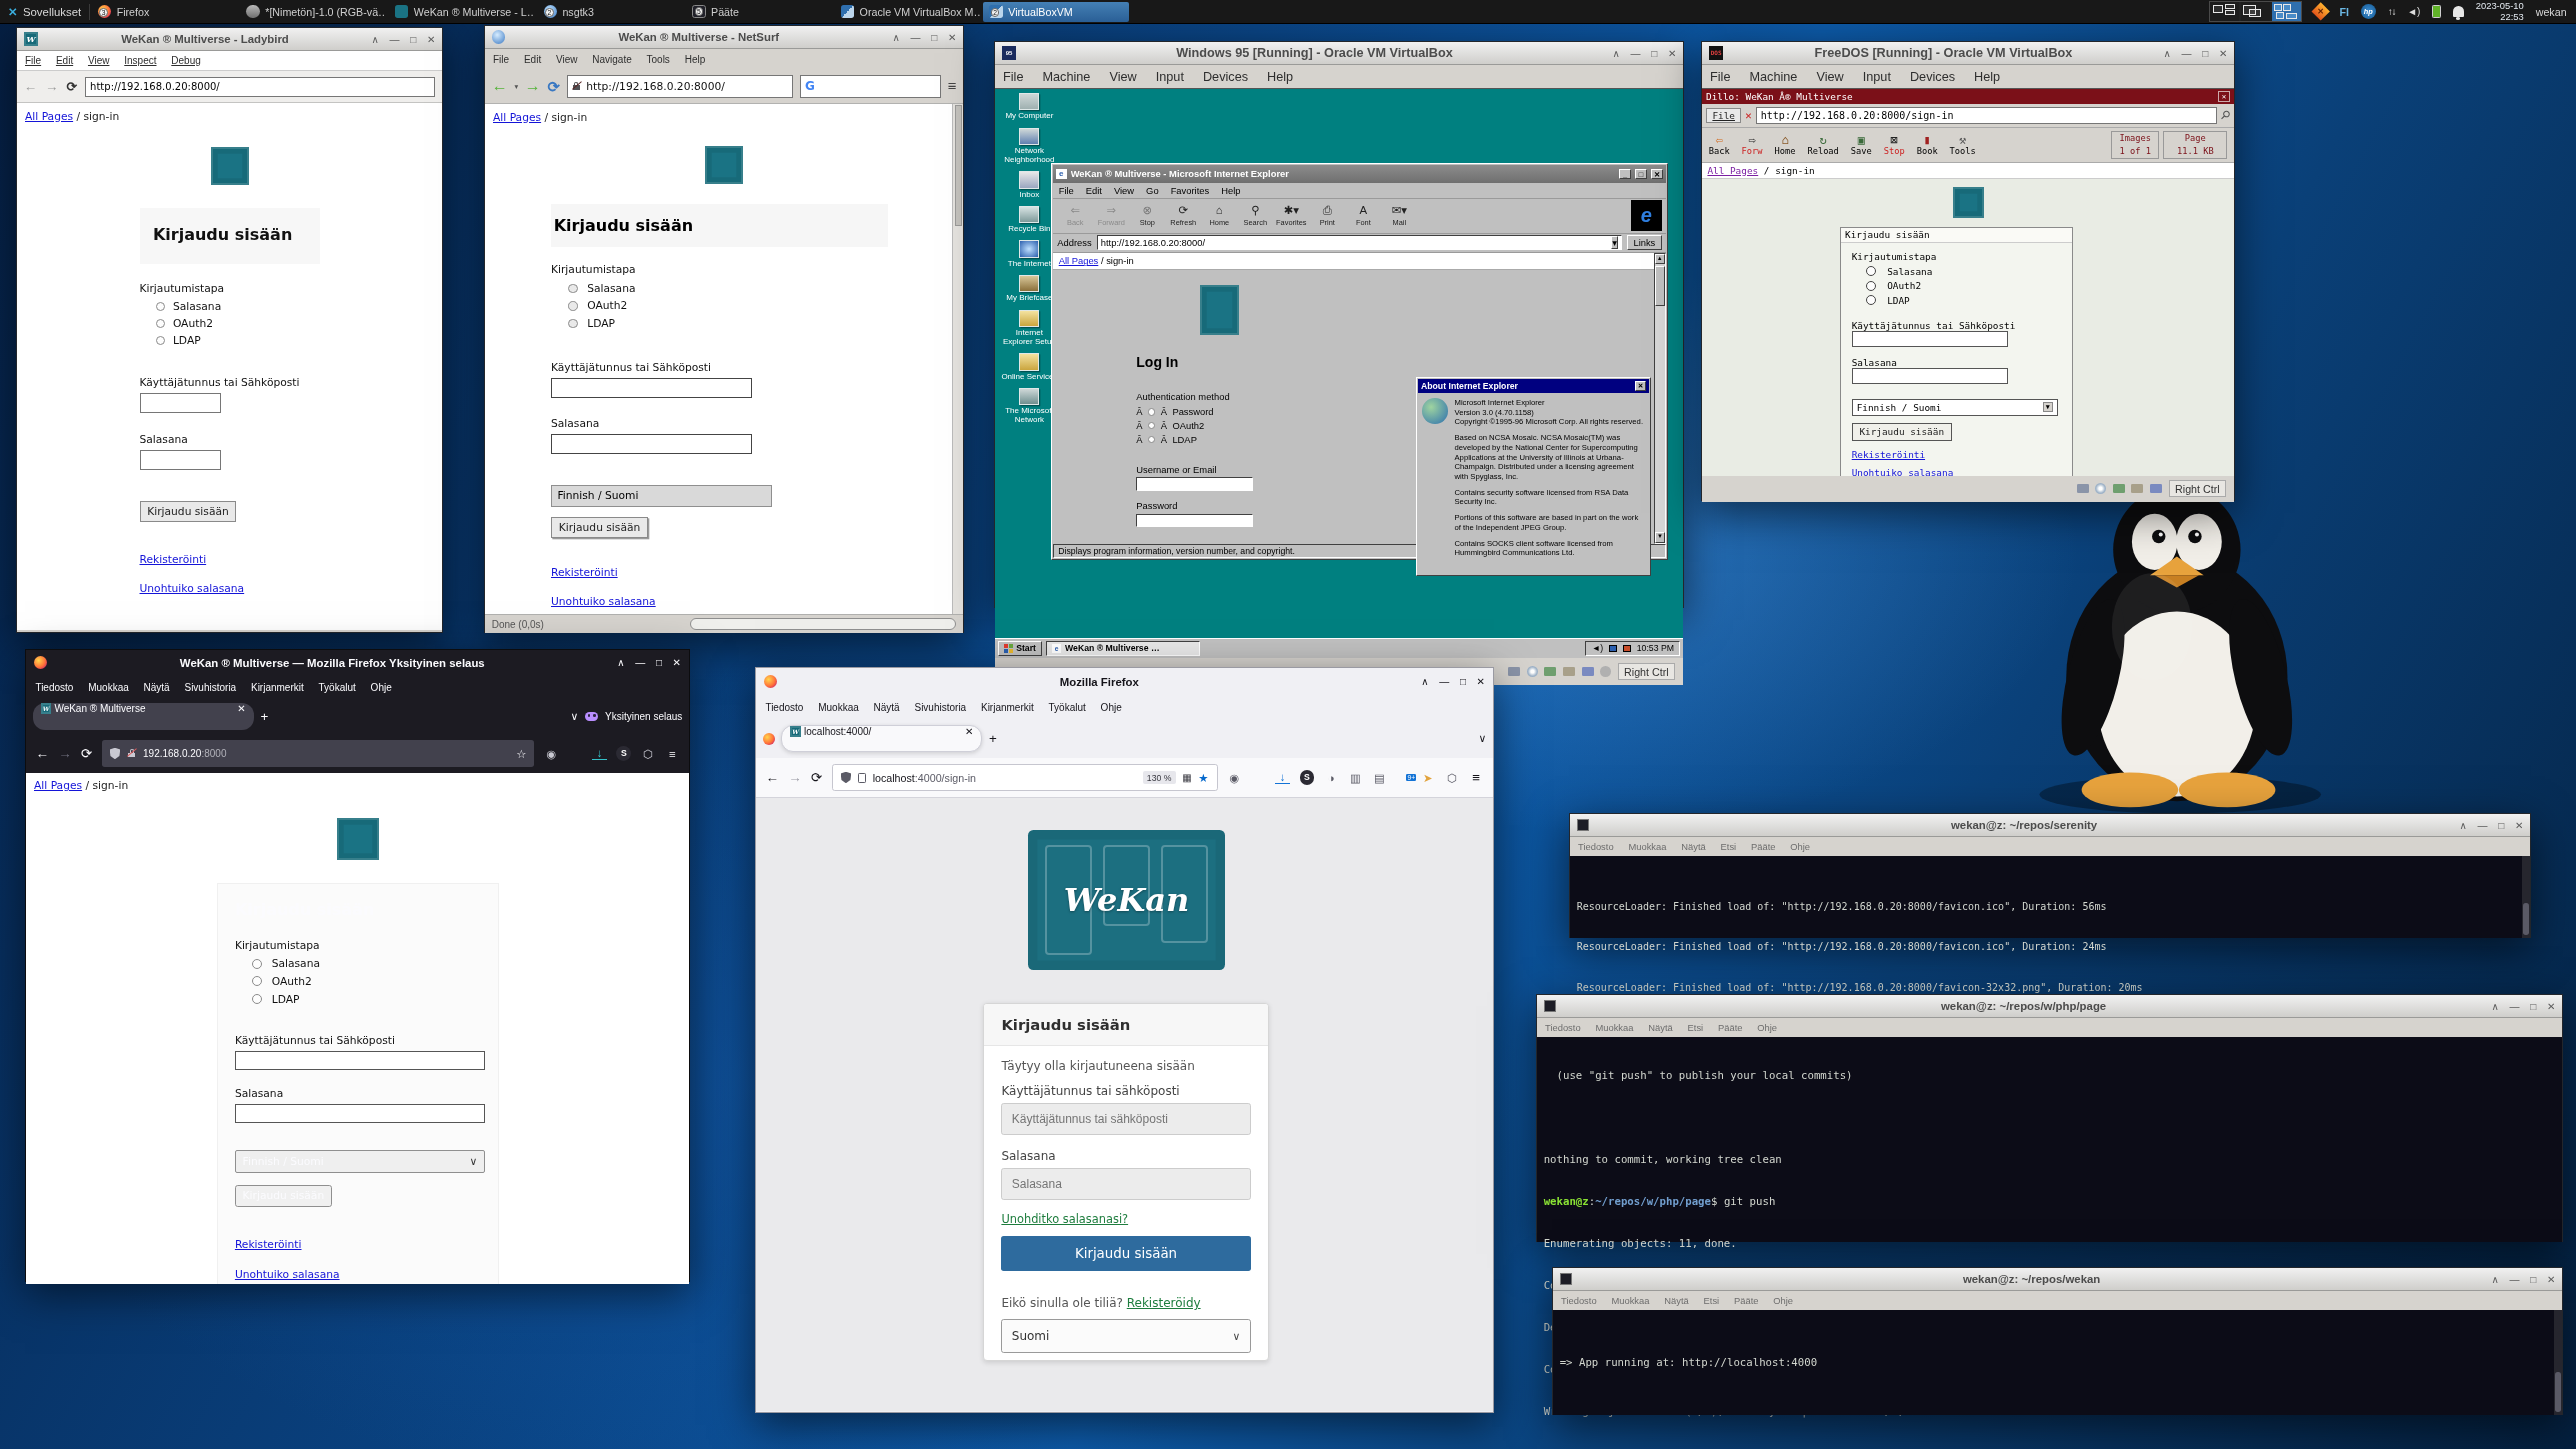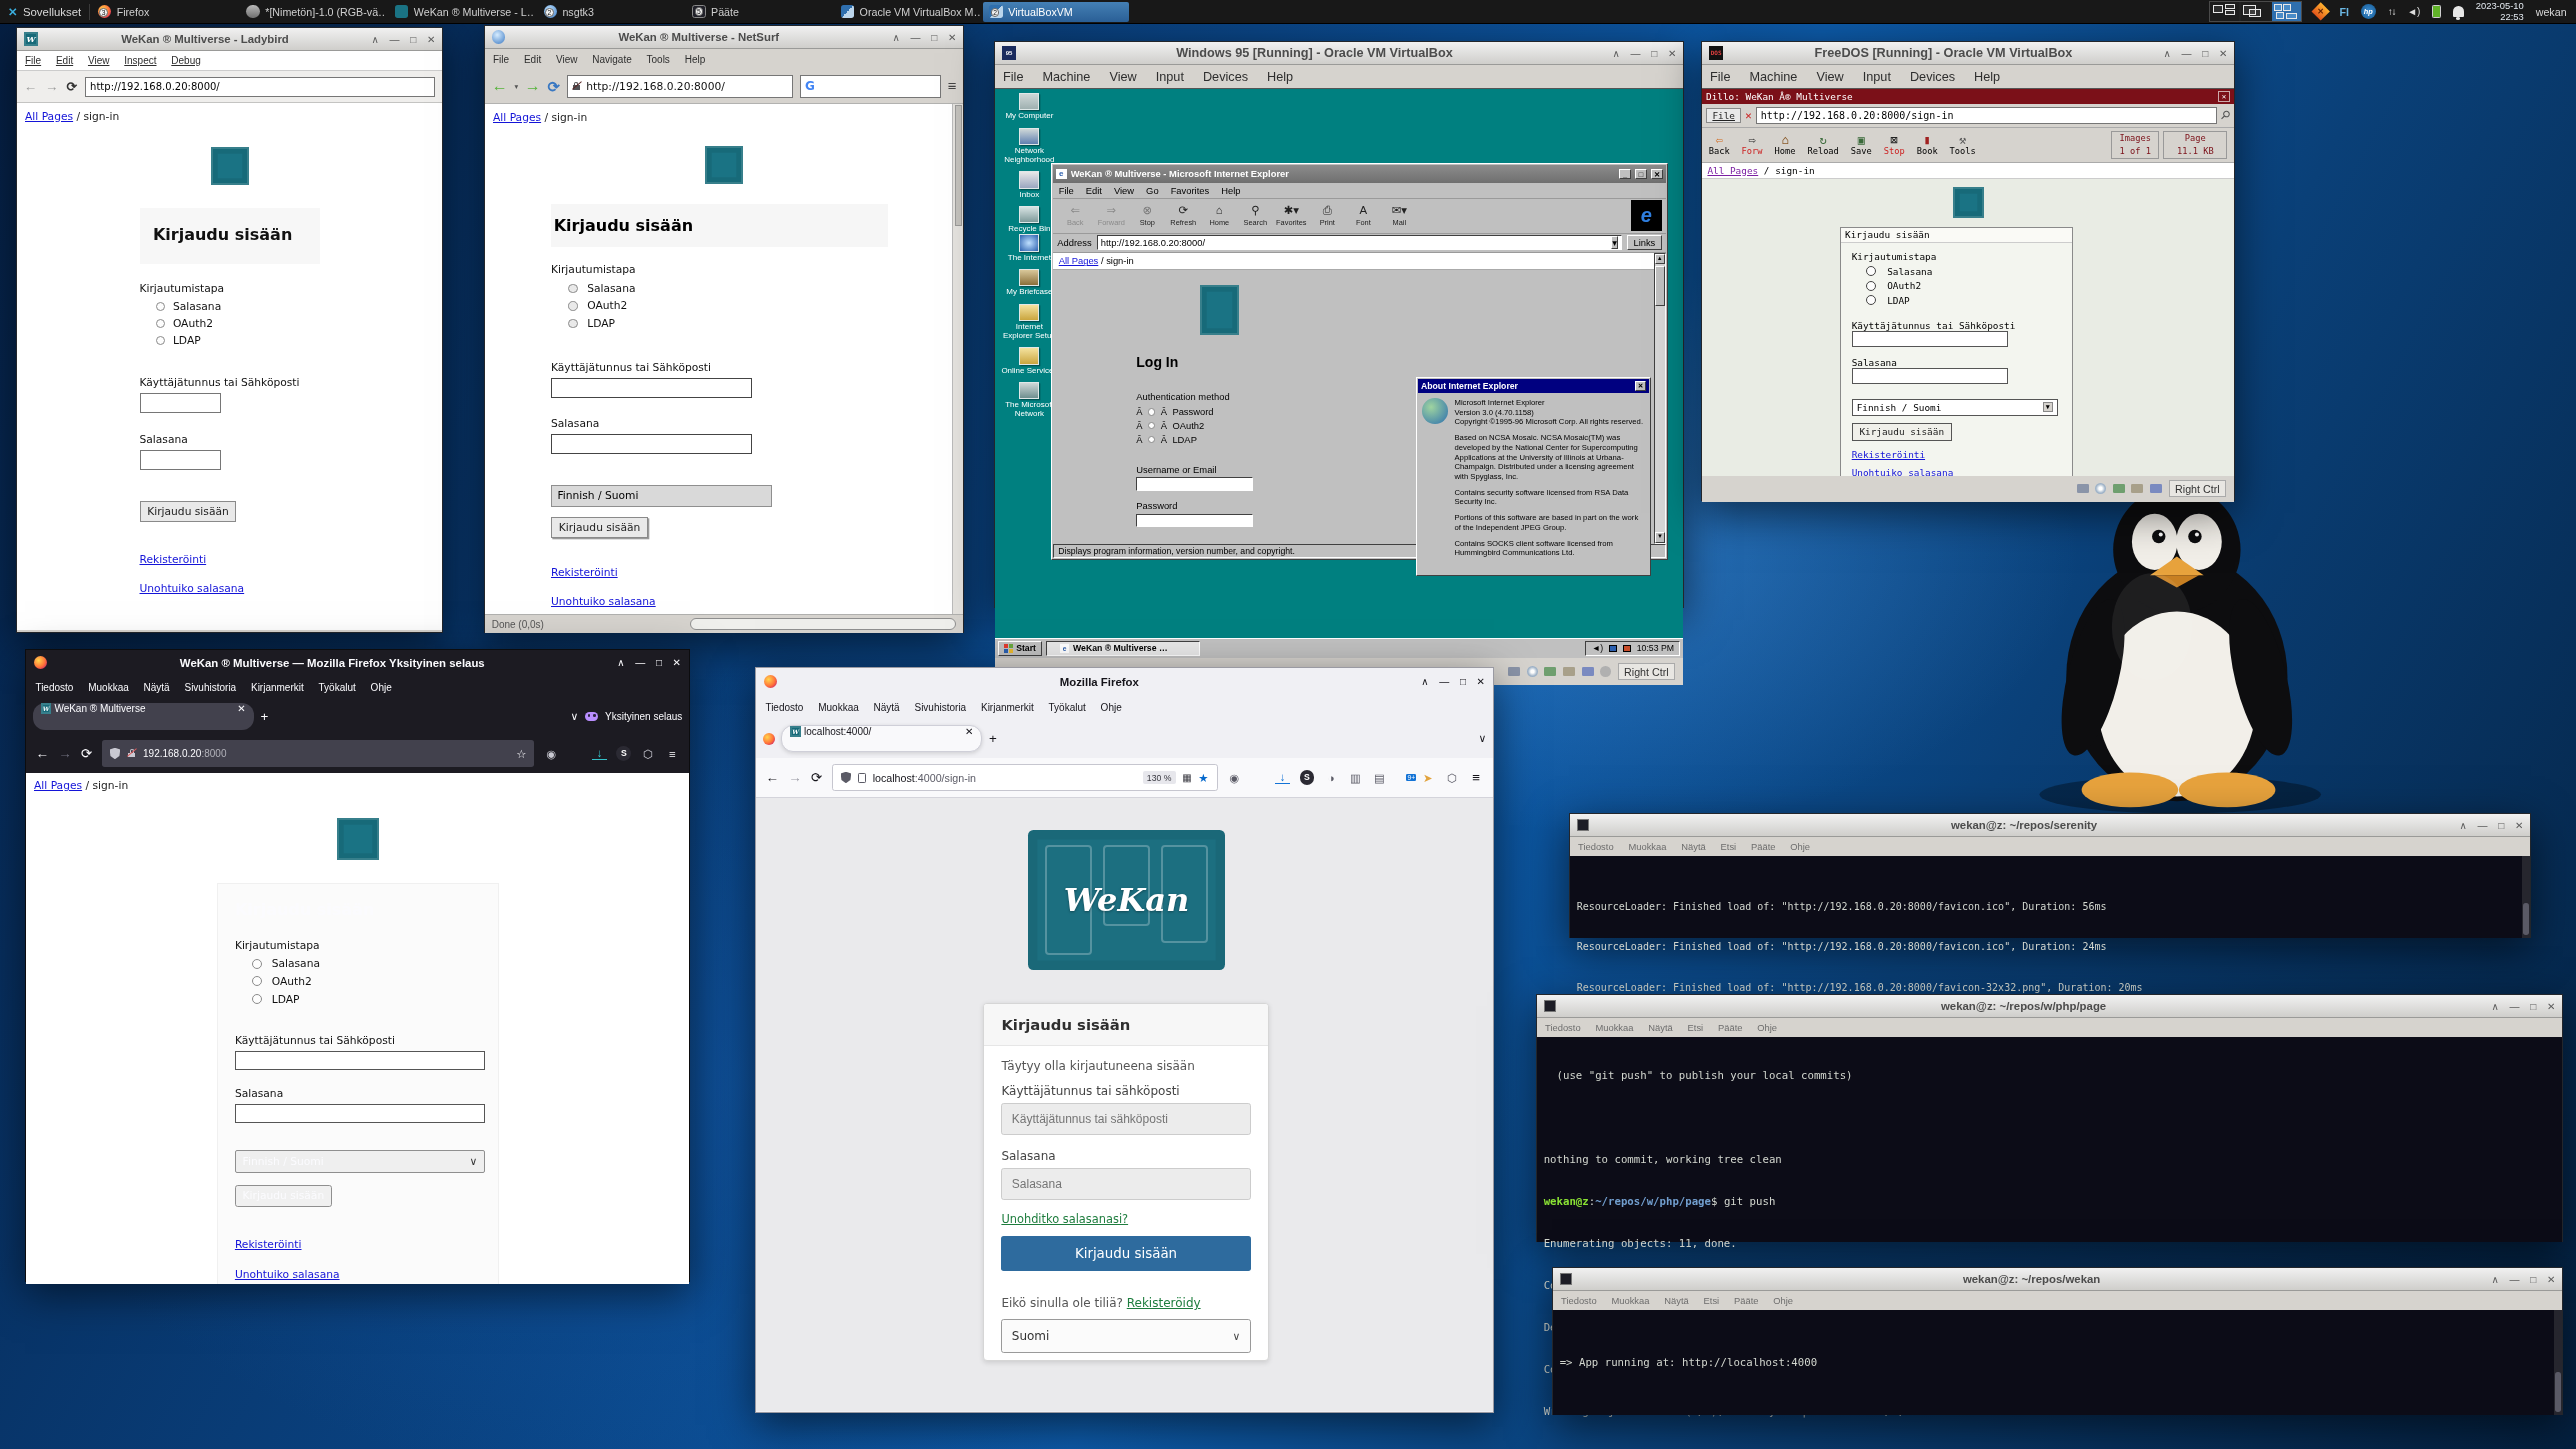--- a/index.html
+++ b/index.html
@@ -357,21 +357,21 @@
           <div class="w95label">My Computer</div>
         </div>
       <div style="margin-bottom:6.7px">
           <div class="w95icon" style="background:linear-gradient(#cfd8d8,#5f7fb0)"></div>
           <div class="w95label">Network Neighborhood</div>
         </div>
       <div style="margin-bottom:6.7px">
           <div class="w95icon" style="background:linear-gradient(#e8e8e8,#9aa6c0)"></div>
           <div class="w95label">Inbox</div>
         </div>
-      <div style="margin-bottom:0">
+      <div style="margin-bottom:6px">
           <div class="w95icon" style="background:linear-gradient(#d8e4e4,#7e9a9a)"></div>
           <div class="w95label">Recycle Bin</div>
         </div>
       <div style="margin-bottom:6.7px">
           <div class="w95icon" style="background:radial-gradient(#bfe0ff,#2b5fae)"></div>
           <div class="w95label">The Internet</div>
         </div>
       <div style="margin-bottom:6.7px">
           <div class="w95icon" style="background:linear-gradient(#d9c89a,#8a6f3a)"></div>
           <div class="w95label">My Briefcase</div>
@@ -528,21 +528,21 @@
     <div class="abs" style="left:0;bottom:0;width:100%;height:20px;background:#c0c0c0;border-top:0.7px solid #fff;display:flex;align-items:center;gap:4px;padding:0 2.7px">
       <div class="bo flex" style="height:14.8px;padding:0 5.4px;gap:3.4px;font-weight:700;font-size:8.7px">
         <span style="display:inline-grid;grid-template-columns:4px 4px;grid-template-rows:4px 4px;gap:0.7px">
             <i style="background:#e03a2f"></i>
             <i style="background:#68a63e"></i>
             <i style="background:#2b5fae"></i>
             <i style="background:#e8b72e"></i>
           </span>
         <span>Start</span>
       </div>
-      <div class="bi flex" style="height:14.8px;padding:0 13px;gap:4px;background:#e8e8e8;font-size:8.7px;font-weight:700;width:154px">
+      <div class="bi flex" style="height:14.8px;padding:0 5px;gap:4px;background:#e8e8e8;font-size:8.7px;font-weight:700;width:154px">
         <span style="width:8.7px;height:8.7px;background:#fff;color:#2b5fae;font-size:6.7px;font-weight:700;display:inline-flex;align-items:center;justify-content:center">e</span>
         <span style="white-space:nowrap;overflow:hidden">WeKan ® Multiverse …</span>
       </div>
       <div class="bi flex" style="margin-left:auto;height:14.8px;padding:0 5.4px;gap:5.4px;background:#c0c0c0;font-size:8.7px">
         <span>◄)</span>
         <span style="width:8.7px;height:7.4px;background:#2b5fae;border:0.7px solid #000"></span>
         <span style="width:8.7px;height:7.4px;background:#c94d2a;border:0.7px solid #000"></span>
         <span>10:53 PM</span>
       </div>
     </div>

